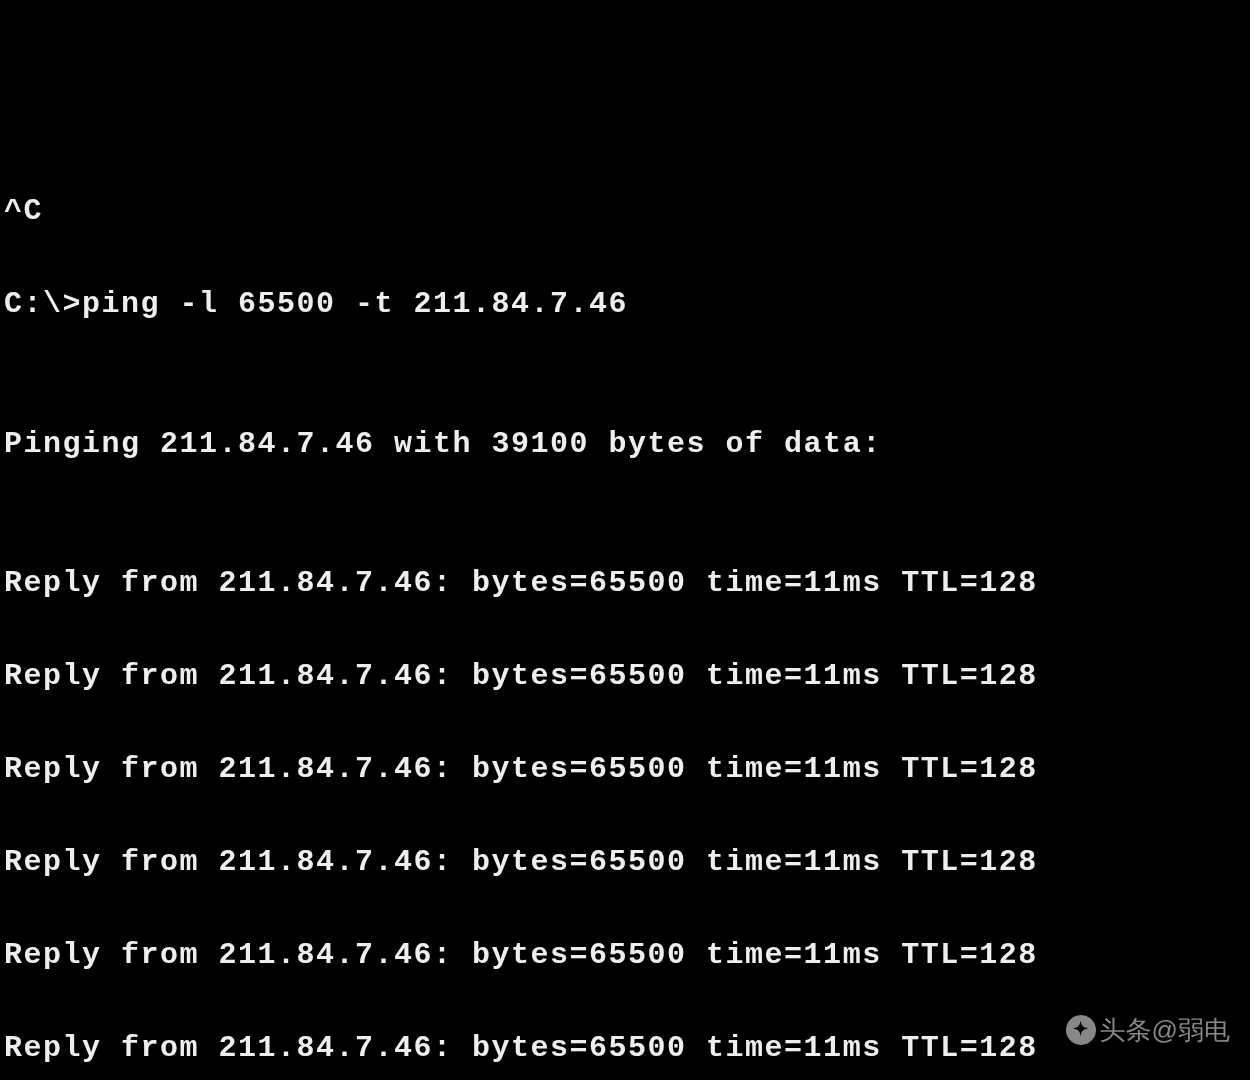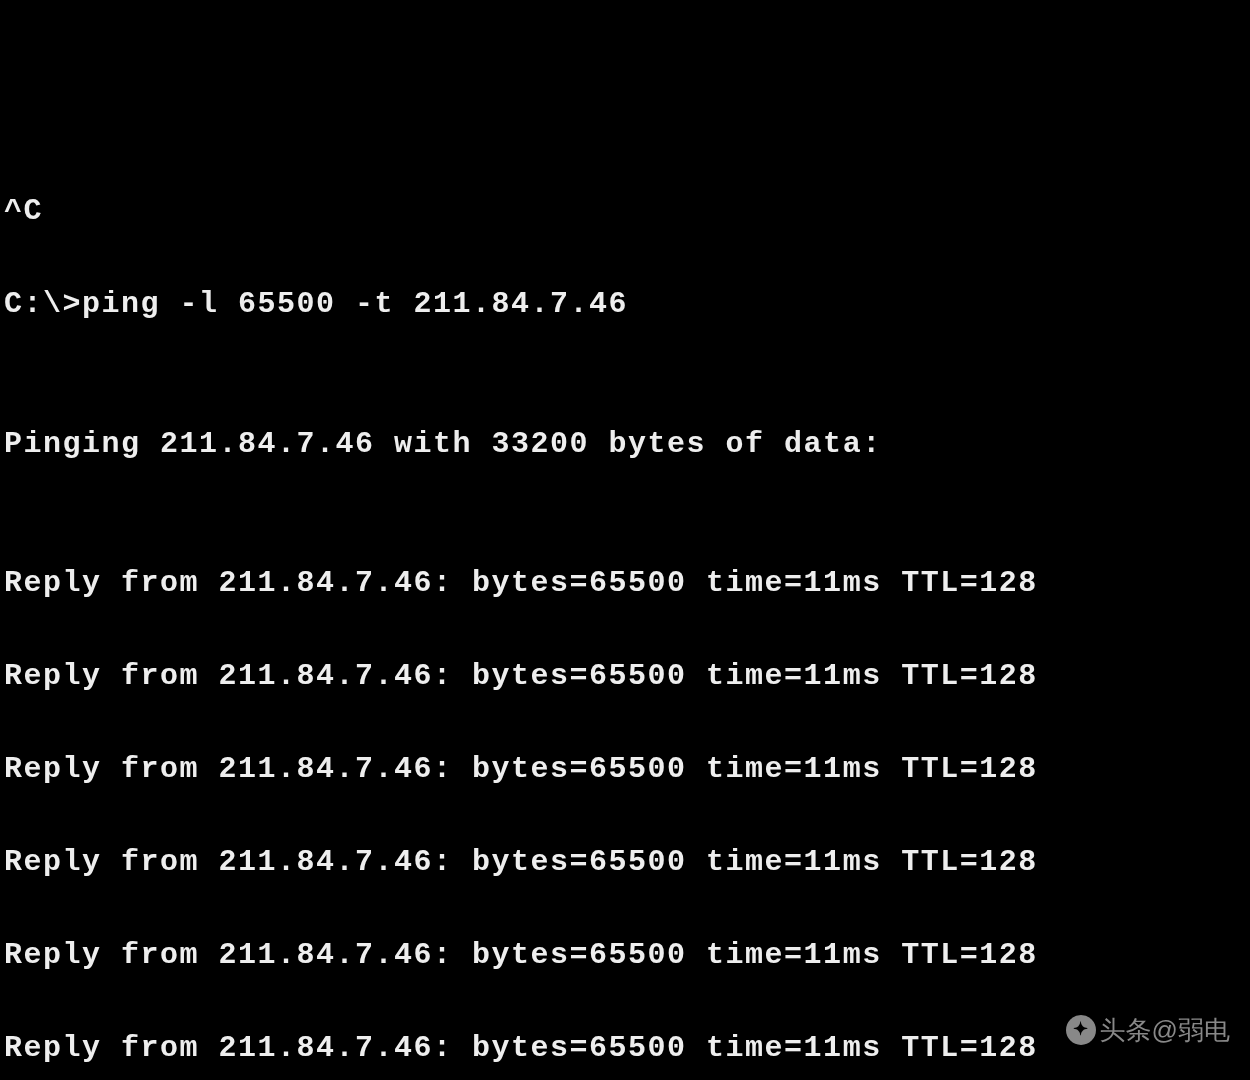--- a/index.html
+++ b/index.html
@@ -52,21 +52,21 @@
     }
   </style>
 </head>
 <body>
 
 
 
 <span class="line">^C</span>
 <span class="line">C:\&gt;ping -l 65500 -t 211.84.7.46</span>
 <span class="line"></span>
-<span class="line">Pinging 211.84.7.46 with 33200 bytes of data:</span>
+<span class="line">Pinging 211.84.7.46 with 39100 bytes of data:</span>
 <span class="line"></span>
 <span class="line">Reply from 211.84.7.46: bytes=65500 time=11ms TTL=128</span>
 <span class="line">Reply from 211.84.7.46: bytes=65500 time=11ms TTL=128</span>
 <span class="line">Reply from 211.84.7.46: bytes=65500 time=11ms TTL=128</span>
 <span class="line">Reply from 211.84.7.46: bytes=65500 time=11ms TTL=128</span>
 <span class="line">Reply from 211.84.7.46: bytes=65500 time=11ms TTL=128</span>
 <span class="line">Reply from 211.84.7.46: bytes=65500 time=11ms TTL=128</span>
 
 
 

